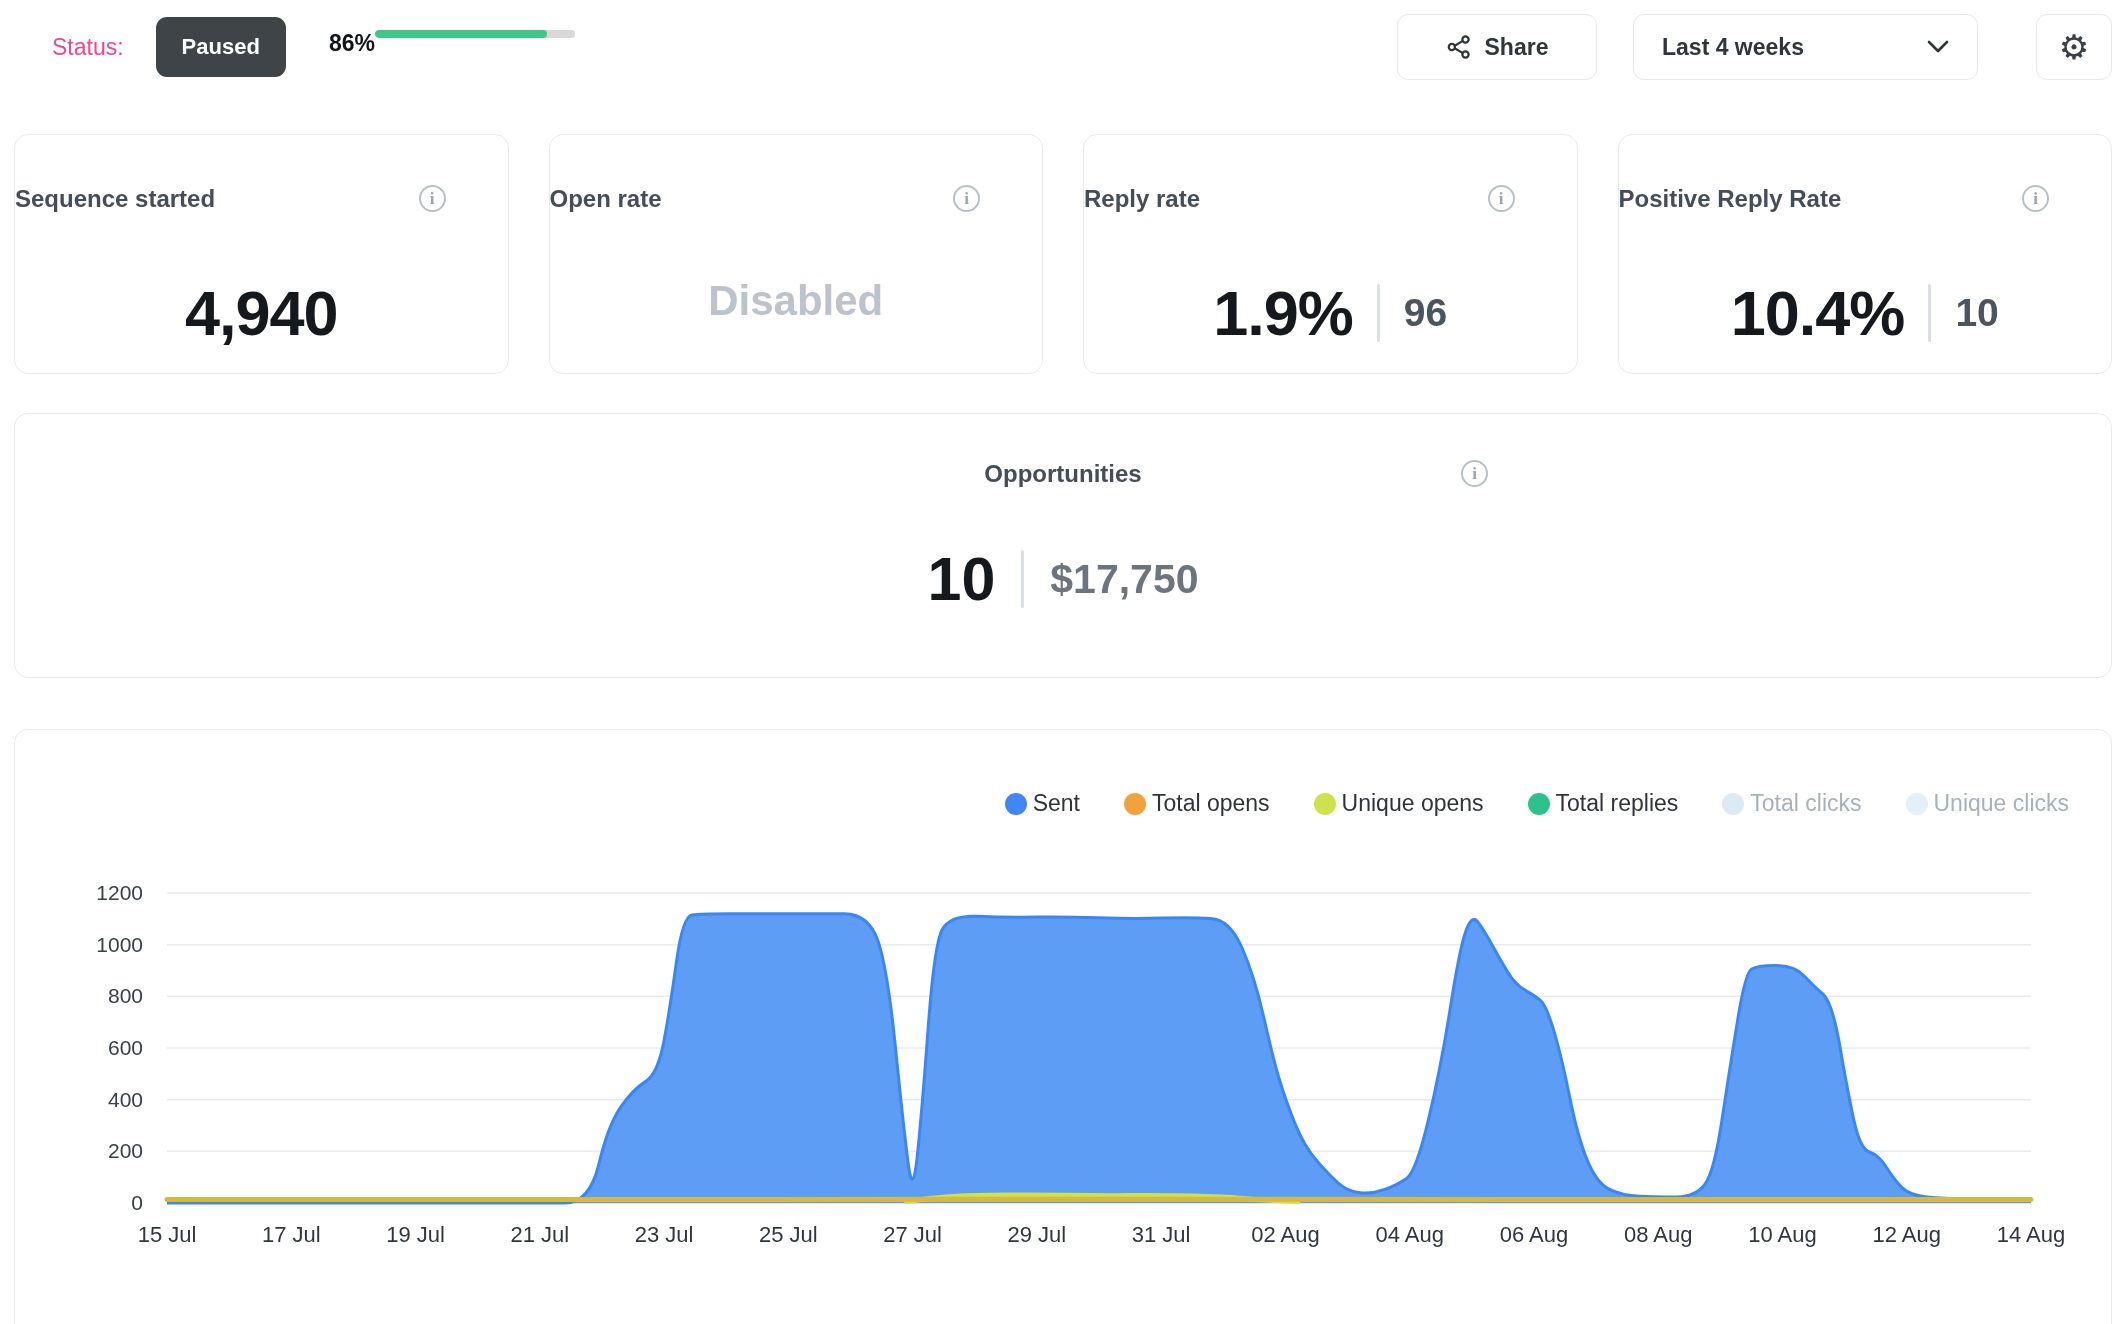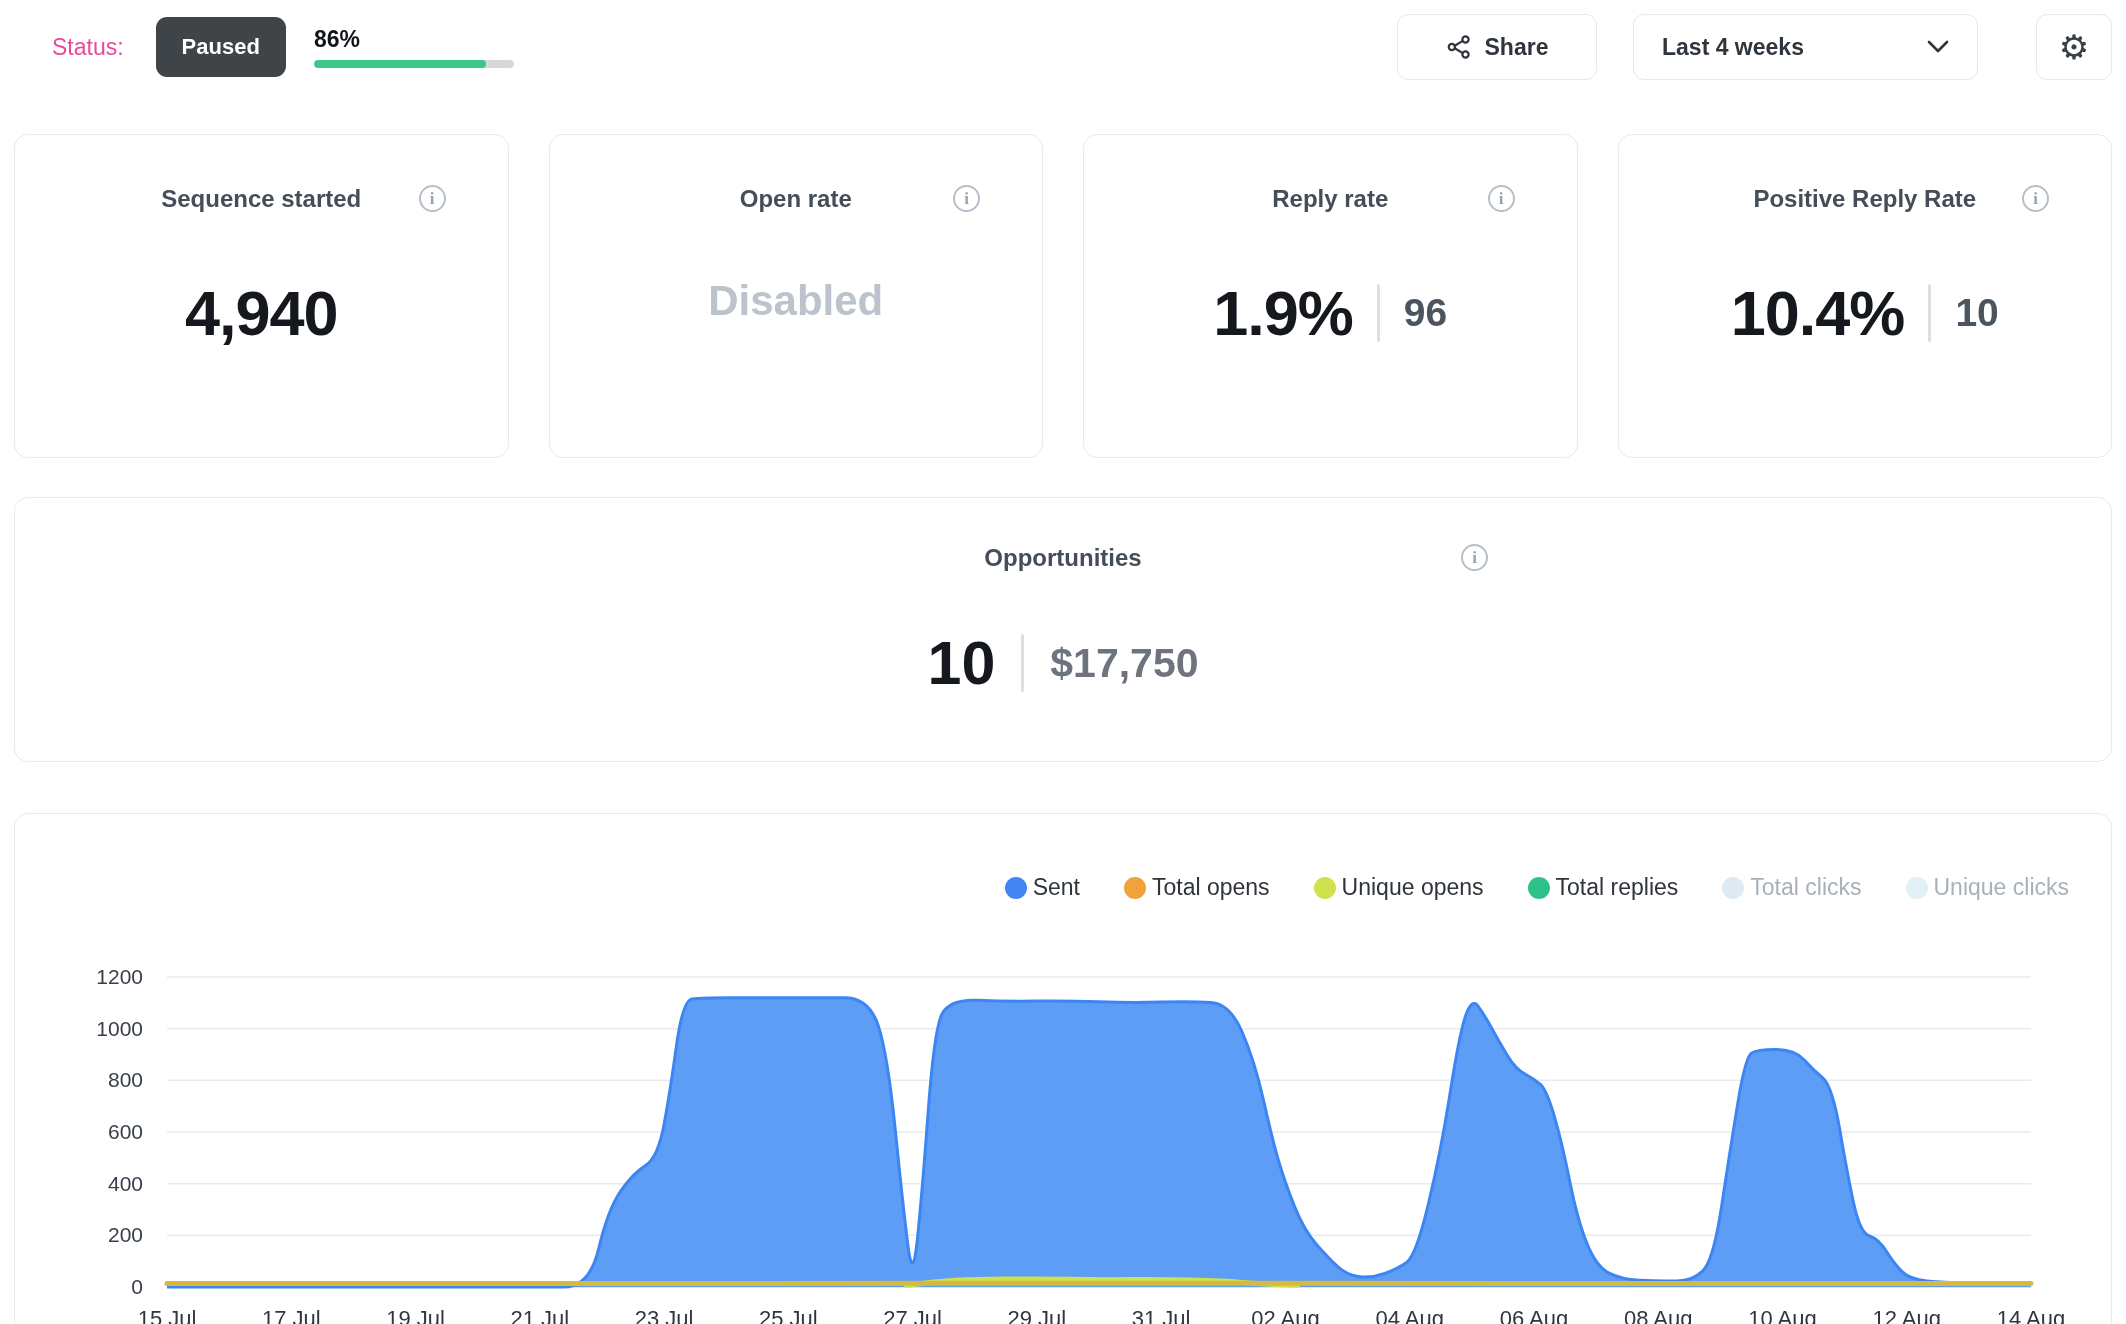--- a/index.html
+++ b/index.html
@@ -4,35 +4,35 @@
 <style>
   * { box-sizing: border-box; margin: 0; padding: 0; }
   html, body { width: 2126px; height: 1324px; overflow: hidden; background: #ffffff;
     font-family: "Liberation Sans", sans-serif; color: #171a1e; }
 
   
   .topbar { display: flex; align-items: center; padding: 14px 14px 0 14px; height: 80px; }
   .status-label { font-size: 23px; color: #ec4899; margin-left: 38px; }
   .badge-paused { margin-left: 32px; background: #3f4449; color: #fff; font-size: 22px; font-weight: 700;
     padding: 17px 26px; border-radius: 11px; cursor: pointer; }
-  .progress-wrap { margin-left: 28px; display: flex; flex-direction: column; }
+  .progress-wrap { margin-left: 43px; display: flex; flex-direction: row; }
   .progress-percent { font-size: 23px; font-weight: 700; color: #111418; margin-bottom: 7px; }
   .progress-track { width: 200px; height: 8px; border-radius: 5px; background: #d8d8d8; overflow: hidden; }
   .progress-fill { height: 100%; border-radius: 5px; background: #3ec786; }
   .top-right { margin-left: auto; display: flex; align-items: center; }
   .btn { display: flex; align-items: center; height: 66px; border: 1.5px solid #e6e8ec; border-radius: 11px;
     background: #fff; font-size: 23px; font-weight: 700; color: #2f353c; cursor: pointer; }
   .share-btn { width: 200px; justify-content: center; gap: 13px; margin-left: 32px; }
   .dropdown { width: 345px; margin-left: 36px; padding: 0 28px; justify-content: space-between; }
   .gear-btn { width: 76px; margin-left: 58px; justify-content: center; font-size: 34px; font-weight: 400; color: #3a4045; }
 
   
   .card { border: 1.5px solid #e8eaee; border-radius: 14px; background: #fff; }
   .stats-row { display: flex; gap: 40px; margin: 54px 14px 0 14px; }
-  .stat-card { flex: 1; height: 324px; position: relative; text-align: center; padding-top: 50px; }
+  .stat-card { flex: 1; height: 240px; position: relative; padding-top: 50px; }
   .stat-title { font-size: 24px; font-weight: 700; color: #454d58; }
   .info-icon { position: absolute; top: 50px; right: 62px; width: 27px; height: 27px; border: 2px solid #b6bfc9;
     border-radius: 50%; color: #9aa4af; font-size: 17px; font-weight: 700; display: flex; align-items: center;
     justify-content: center; cursor: pointer; font-family: "Liberation Serif", serif; }
   .value-row { display: flex; align-items: center; justify-content: center; gap: 24px; margin-top: 64px; }
   .stat-value { font-size: 63px; font-weight: 700; color: #15181c; letter-spacing: -1px; }
   .stat-value.disabled { font-size: 42px; color: #bcc3cc; letter-spacing: 0; }
   .v-divider { width: 3px; height: 58px; background: #dbdfe4; border-radius: 2px; }
   .stat-secondary { font-size: 39px; font-weight: 700; color: #4c545e; }
 

